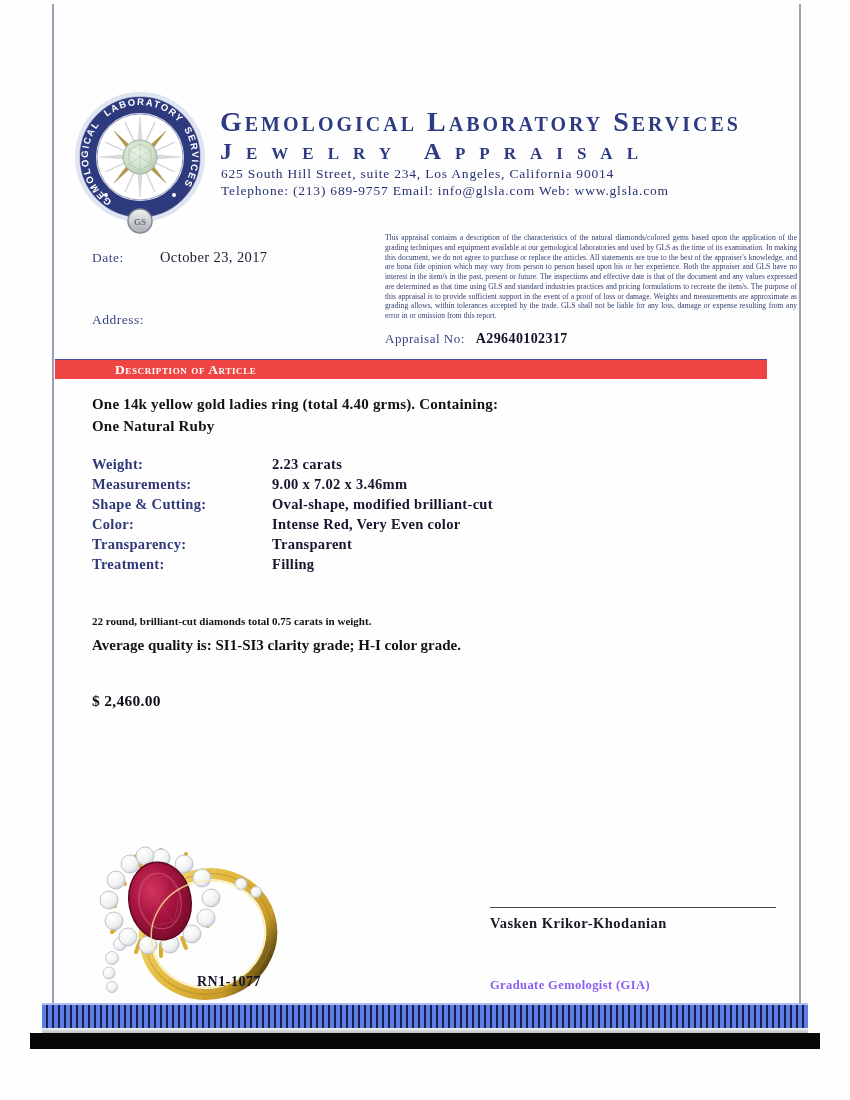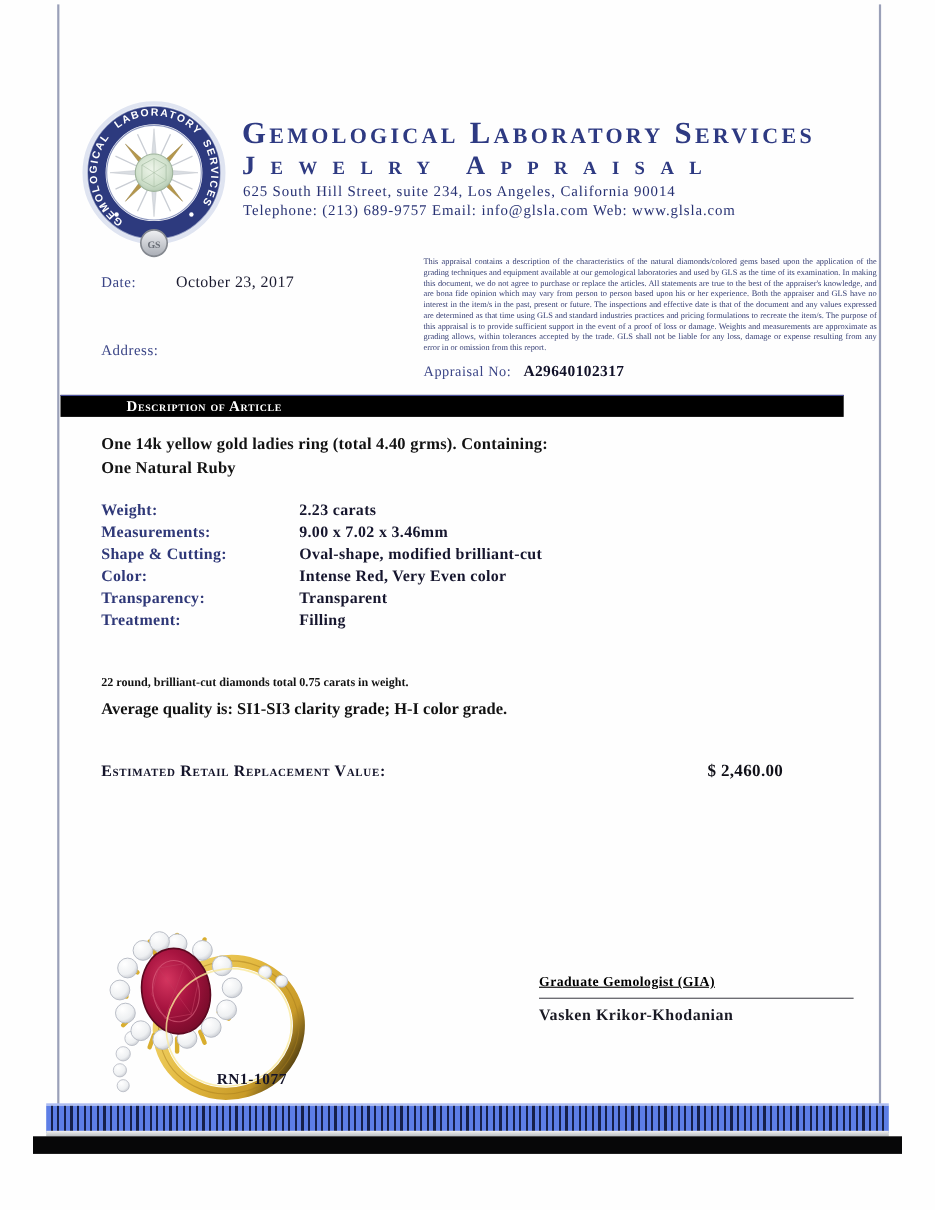--- a/index.html
+++ b/index.html
@@ -38,21 +38,21 @@
     position:absolute;left:385px;top:233px;width:412px;
     font-size:7.6px;line-height:1.29;color:#333c72;text-align:justify;
   }
   .appraisal-row{position:absolute;left:385px;top:329px;white-space:nowrap;}
   .appraisal-label{font-size:13px;color:#3a4486;letter-spacing:.5px;}
   .appraisal-value{font-size:14px;font-weight:bold;color:#101028;margin-left:7px;letter-spacing:.4px;}
 
   
   .section-bar{
     position:absolute;left:55px;top:359px;width:712px;height:19px;
-    background:#000000;border-top:1px solid #4a4f9a;
+    background:#ef4444;border-top:1px solid #4a4f9a;
   }
   .section-bar span{
     display:block;margin-left:60px;color:#ffffff;font-variant:small-caps;
     font-weight:bold;font-size:13.5px;letter-spacing:.6px;line-height:19px;
   }
 
   
   .intro1{position:absolute;left:92px;top:396px;font-size:15px;font-weight:bold;color:#121212;letter-spacing:.2px;}
   .intro2{position:absolute;left:92px;top:418px;font-size:15px;font-weight:bold;color:#121212;letter-spacing:.2px;}
 
@@ -68,21 +68,21 @@
   .valuation-label{font-variant:small-caps;font-weight:bold;font-size:14.5px;color:#14142a;letter-spacing:.6px;}
   .valuation-amount{font-weight:bold;font-size:15.5px;color:#101018;letter-spacing:.3px;}
 
   
   .ring-photo{position:absolute;left:56px;top:832px;}
   .photo-caption{position:absolute;left:197px;top:974px;font-size:14px;font-weight:bold;color:#14142a;letter-spacing:.5px;}
 
   
   .sig-line{position:absolute;left:490px;top:907px;width:286px;height:1px;background:#4a4a52;}
   .sig-name{position:absolute;left:490px;top:915px;font-size:14.5px;font-weight:bold;color:#1a1a24;letter-spacing:.5px;}
-  .sig-title{position:absolute;left:490px;top:885px;font-size:12.5px;font-weight:bold;color:#000000;letter-spacing:.4px;text-decoration:underline;}
+  .sig-title{position:absolute;left:490px;top:978px;font-size:12.5px;font-weight:bold;color:#8b5cf6;letter-spacing:.4px;}
 
   
   .band-stripes{
     position:absolute;left:42px;top:1003px;width:766px;height:25px;
     background:repeating-linear-gradient(90deg,#5d7ee6 0px,#5d7ee6 4px,#16204a 4px,#16204a 6px);
     border-top:2px solid #aebdf2;
   }
   .band-silver{position:absolute;left:42px;top:1028px;width:766px;height:5px;
     background:linear-gradient(180deg,#f2f2f2,#b9bdc2);}
   .band-black{position:absolute;left:30px;top:1033px;width:790px;height:16px;background:#070708;}
@@ -219,21 +219,20 @@
     <div class="spec-row">
       <span class="spec-label">Treatment:</span>
       <span class="spec-value">Filling</span>
     </div>
   </div>
 
   <div class="diam1">22 round, brilliant-cut diamonds total 0.75 carats in weight.</div>
   <div class="diam2">Average quality is: SI1-SI3 clarity grade; H-I color grade.</div>
 
   <div class="valuation">
-    <span class="valuation-label">Estimated Retail Replacement Value:</span>
     <span class="valuation-amount">$ 2,460.00</span>
   </div>
 
   <div class="ring-photo">
     <svg width="272" height="176" viewBox="0 0 272 176">
       <defs>
         <linearGradient id="goldBand" x1="0" y1="0" x2="1" y2="1">
           <stop offset="0%" stop-color="#f6dd7a"></stop>
             <stop offset="45%" stop-color="#e3b93f"></stop>
             <stop offset="75%" stop-color="#c89a28"></stop>

